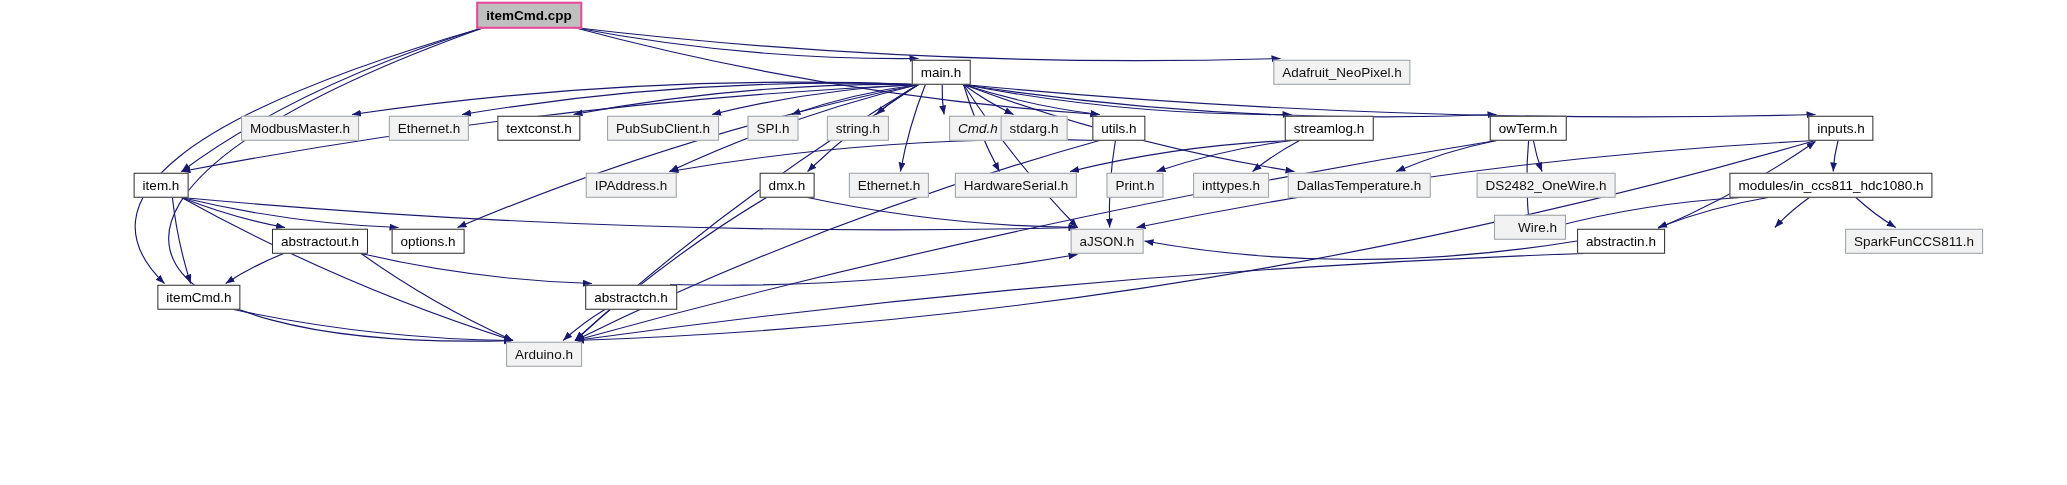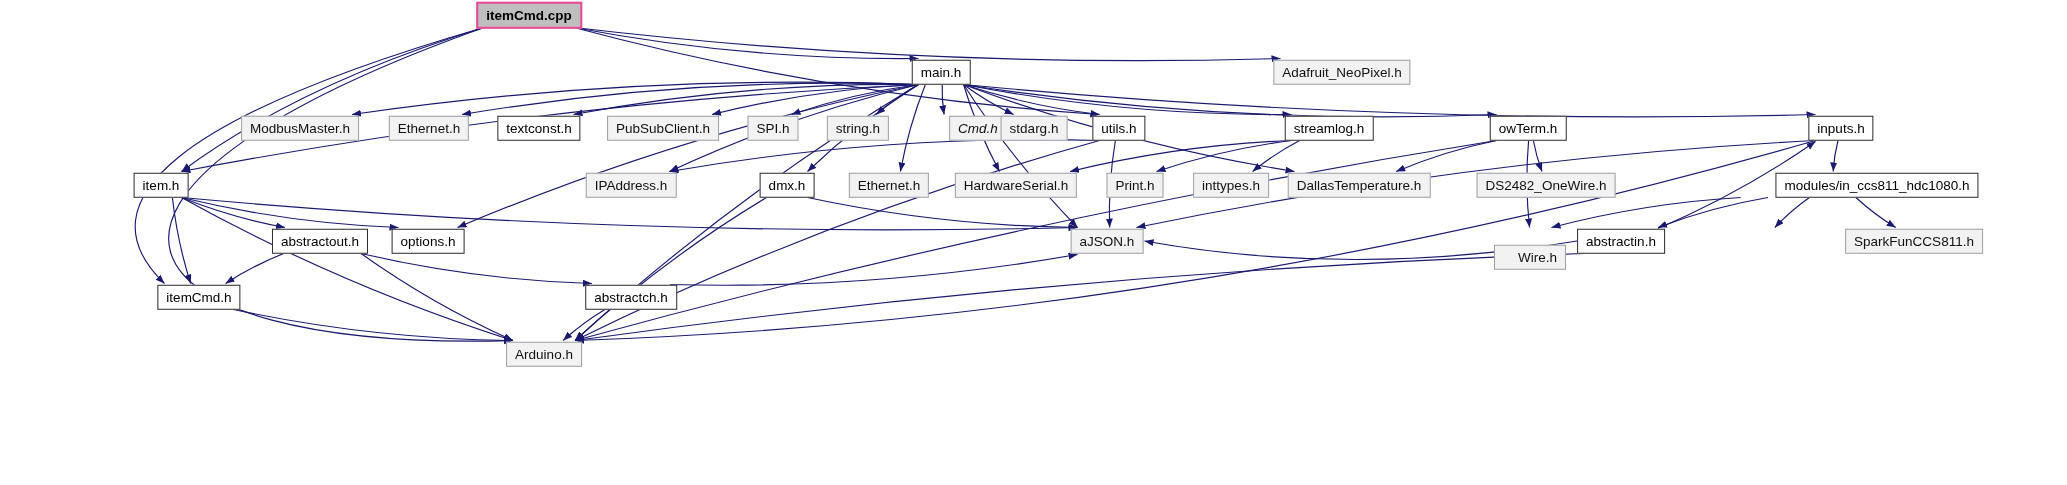--- a/index.html
+++ b/index.html
@@ -117,24 +117,24 @@
       <div class="node project" style="left: 1841px; top: 128px;">inputs.h</div>
       <div class="node project" style="left: 161px; top: 185px;">item.h</div>
       <div class="node external" style="left: 631px; top: 185px;">IPAddress.h</div>
       <div class="node project" style="left: 787px; top: 185px;">dmx.h</div>
       <div class="node external" style="left: 889px; top: 185px;">Ethernet.h</div>
       <div class="node external" style="left: 1016px; top: 185px;">HardwareSerial.h</div>
       <div class="node external" style="left: 1135px; top: 185px;">Print.h</div>
       <div class="node external" style="left: 1231px; top: 185px;">inttypes.h</div>
       <div class="node external" style="left: 1359px; top: 185px;">DallasTemperature.h</div>
       <div class="node external" style="left: 1546px; top: 185px;">DS2482_OneWire.h</div>
-      <div class="node project" style="left: 1831px; top: 185px; margin-left: 46px;">modules/in_ccs811_hdc1080.h</div>
+      <div class="node project" style="left: 1831px; top: 185px;">modules/in_ccs811_hdc1080.h</div>
       <div class="node project" style="left: 320px; top: 241px;">abstractout.h</div>
       <div class="node project" style="left: 428px; top: 241px;">options.h</div>
       <div class="node external" style="left: 1107px; top: 241px;">aJSON.h</div>
-      <div class="node external" style="left: 1530px; top: 257px; padding-left: 23px;">Wire.h</div>
+      <div class="node external" style="left: 1530px; top: 227px; padding-left: 23px;">Wire.h</div>
       <div class="node project" style="left: 1621px; top: 241px;">abstractin.h</div>
       <div class="node external" style="left: 1914px; top: 241px;">SparkFunCCS811.h</div>
       <div class="node project" style="left: 199px; top: 297px;">itemCmd.h</div>
       <div class="node project" style="left: 631px; top: 297px;">abstractch.h</div>
       <div class="node external" style="left: 544px; top: 354px;">Arduino.h</div>
     </div>
 </div>
 
 </body></html>

